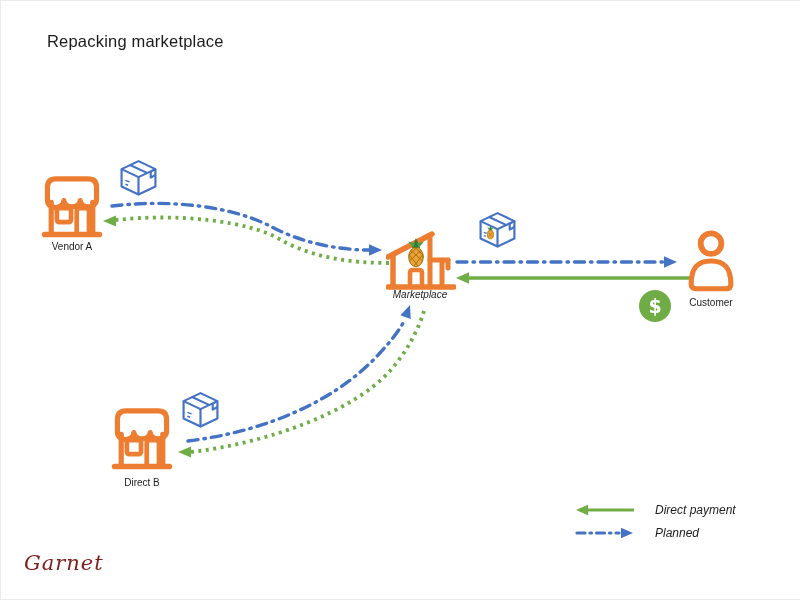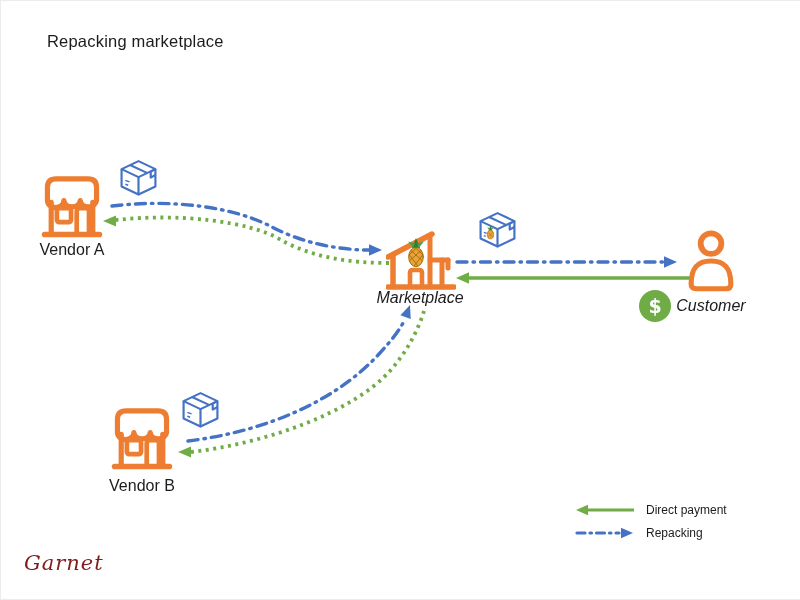--- a/index.html
+++ b/index.html
@@ -4,28 +4,28 @@
 <style>
   html,body{margin:0;padding:0;background:#fff;}
   .canvas{
     position:relative;width:800px;height:600px;background:#ffffff;
     font-family:"Liberation Sans",sans-serif;overflow:hidden;
     box-shadow:inset 0 0 0 1px #ececec;
     padding-left:28px;
   }
   .abs{position:absolute;}
   .title{left:47px;top:32px;font-size:16.5px;font-weight:500;color:#1c1c1c;letter-spacing:.2px;}
-  .node-label{font-size:16px;color:#1c1c1c;text-align:center;width:100px;}
+  .node-label{font-size:10px;color:#1c1c1c;text-align:center;width:100px;}
   .lbl-vendor-a{left:22px;top:241px;}
   .lbl-marketplace{left:370px;top:289px;font-style:italic;}
-  .lbl-customer{left:661px;top:297px;font-style:italic;}
+  .lbl-customer{left:661px;top:297px;}
   .lbl-vendor-b{left:92px;top:477px;}
   .icon svg{display:block;}
   .legend{left:574px;top:503px;display:flex;flex-direction:column;gap:9px;}
-  .legend-row{display:flex;align-items:center;gap:10px;height:14px;}
+  .legend-row{display:flex;align-items:center;gap:19px;height:14px;font-style:italic;}
   .legend-label{font-size:12px;color:#1c1c1c;white-space:nowrap;}
   .signature{left:24px;top:551px;font-family:"DejaVu Serif",serif;font-style:italic;font-size:21px;color:#7f1d1d;letter-spacing:1px;}
   .arrows{left:0;top:0;pointer-events:none;}
 </style>
 </head>
 <body>
 
 <div class="canvas">
 
   <div class="abs title">Repacking marketplace</div>
@@ -143,21 +143,21 @@
   <div class="abs icon" style="left:108px;top:403px;">
     <svg width="68" height="76" viewBox="0 0 72 80" fill="none" stroke="#ED7D31" stroke-linecap="round" stroke-linejoin="round">
       <path d="M10,31 V17 Q10,8 19,8 H53 Q62,8 62,17 V31 a8.7,7.5 0 0 1 -17.3,0 a8.7,7.5 0 0 1 -17.3,0 a8.7,7.5 0 0 1 -17.4,0 Z" stroke-width="5.5"></path>
       <path d="M14,33 V64" stroke-width="5.5"></path>
       <path d="M58,33 V64" stroke-width="5.5"></path>
       <path d="M7,67 H65" stroke-width="6"></path>
       <rect x="20" y="39" width="15" height="15" rx="2.5" stroke-width="5"></rect>
       <path d="M41,65 V42 Q41,39 44,39 H51 Q54,39 54,42 V65" stroke-width="5"></path>
     </svg>
   </div>
-  <div class="abs node-label lbl-vendor-b">Vendor B</div>
+  <div class="abs node-label lbl-vendor-b">Direct B</div>
 
   <div class="abs icon" style="left:177px;top:389px;">
     <svg width="47" height="44" viewBox="0 0 50 46" fill="none" stroke="#4472C4" stroke-width="2.3" stroke-linejoin="round">
       <path d="M25,4 L43,12.5 L25,21 L7,12.5 Z"></path>
       <path d="M7,12.5 V31 L25,39.5 V21"></path>
       <path d="M43,12.5 V31 L25,39.5"></path>
       <path d="M16,8 L34,16.5"></path>
       <path d="M43,12.5 L38,15.2 V21.5 L43,18.8"></path>
       <path d="M11,24.5 l4.5,1.6 M11,28.5 l3,1.1" stroke-width="1.6"></path>
     </svg>
@@ -169,19 +169,19 @@
         <path d="M14,7 H60" stroke="#70AD47" stroke-width="3.2" fill="none"></path>
         <path d="M2,7 L14,1.8 L14,12.2 Z" fill="#70AD47"></path>
       </svg>
       <span class="legend-label">Direct payment</span>
     </div>
     <div class="legend-row">
       <svg width="62" height="14" viewBox="0 0 62 14">
         <path d="M3,7 H45" stroke="#4472C4" stroke-width="3.2" fill="none" stroke-linecap="round" stroke-dasharray="8 5 1.5 5"></path>
         <path d="M59,7 L47,1.8 L47,12.2 Z" fill="#4472C4"></path>
       </svg>
-      <span class="legend-label">Repacking</span>
+      <span class="legend-label">Planned</span>
     </div>
   </div>
 
   <div class="abs signature">Garnet</div>
 
 </div>
 
 </body></html>

